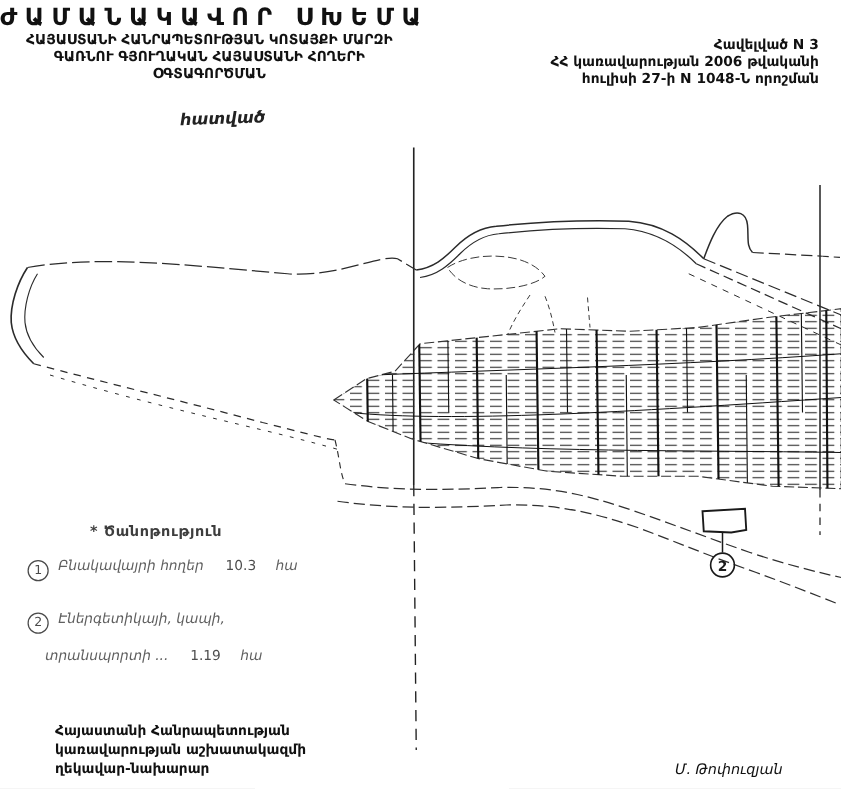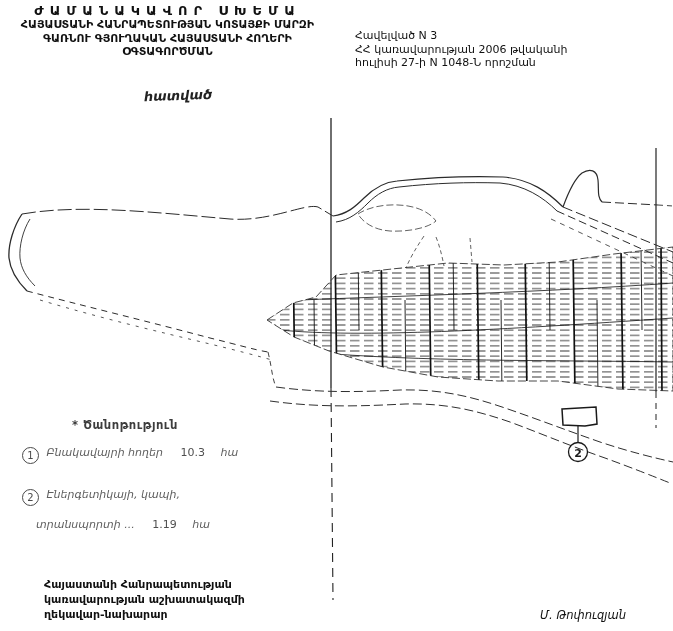--- a/index.html
+++ b/index.html
@@ -5,32 +5,32 @@
   html,body{margin:0;padding:0;background:#e8e8e8;}
   .page{
     position:relative;width:673px;height:631px;background:#ffffff;
     overflow:hidden;font-family:"DejaVu Sans","Liberation Sans",sans-serif;
     color:#1c1c1c;
   }
   .abs{position:absolute;}
   
   .title-block{left:0;top:3px;width:335px;text-align:center;}
   .main-title{
-    font-size:13px;font-weight:bold;letter-spacing:6px;color:#111;
+    font-size:19px;font-weight:bold;letter-spacing:6px;color:#111;
     white-space:nowrap;
   }
   .subtitle{font-size:11px;font-weight:bold;line-height:13.5px;color:#111;}
   .handwritten{
     left:128px;top:88px;width:100px;text-align:center;
     font-size:13px;font-style:italic;font-weight:600;color:#222;
     transform:rotate(-2deg);
   }
   .annex-block{
-    left:355px;top:29px;width:300px;text-align:left;
-    font-size:11px;font-weight:normal;line-height:13.5px;color:#111;
+    left:355px;top:29px;width:300px;text-align:right;
+    font-size:11px;font-weight:bold;line-height:13.5px;color:#111;
   }
   
   .legend-note{
     left:72px;top:418px;font-size:11.5px;font-weight:bold;color:#3d3d3d;
     letter-spacing:0.5px;
   }
   .legend-item{font-size:11px;color:#5f5f5f;font-style:italic;white-space:nowrap;}
   .li1{left:22px;top:446px;}
   .li2{left:22px;top:488px;}
   .li2b{left:36px;top:518px;}

